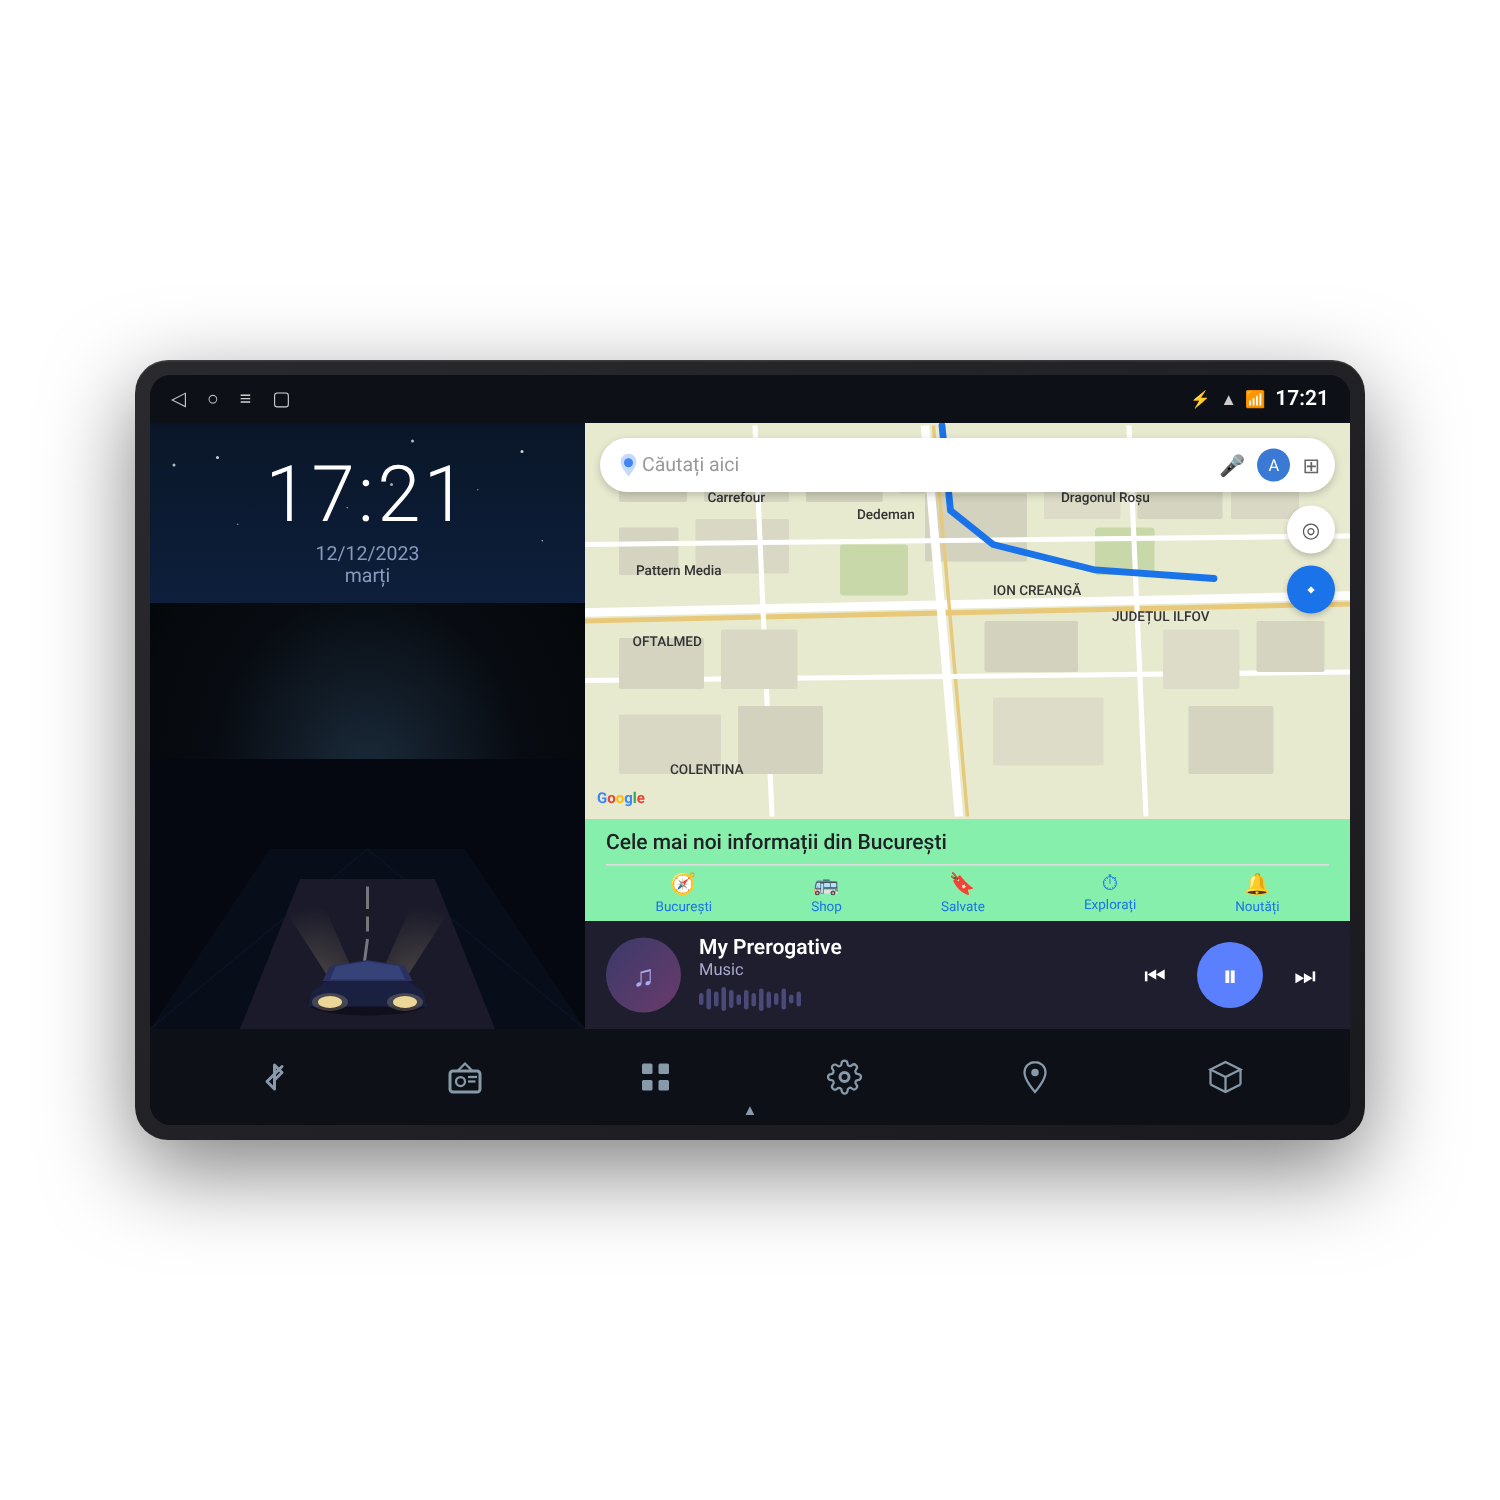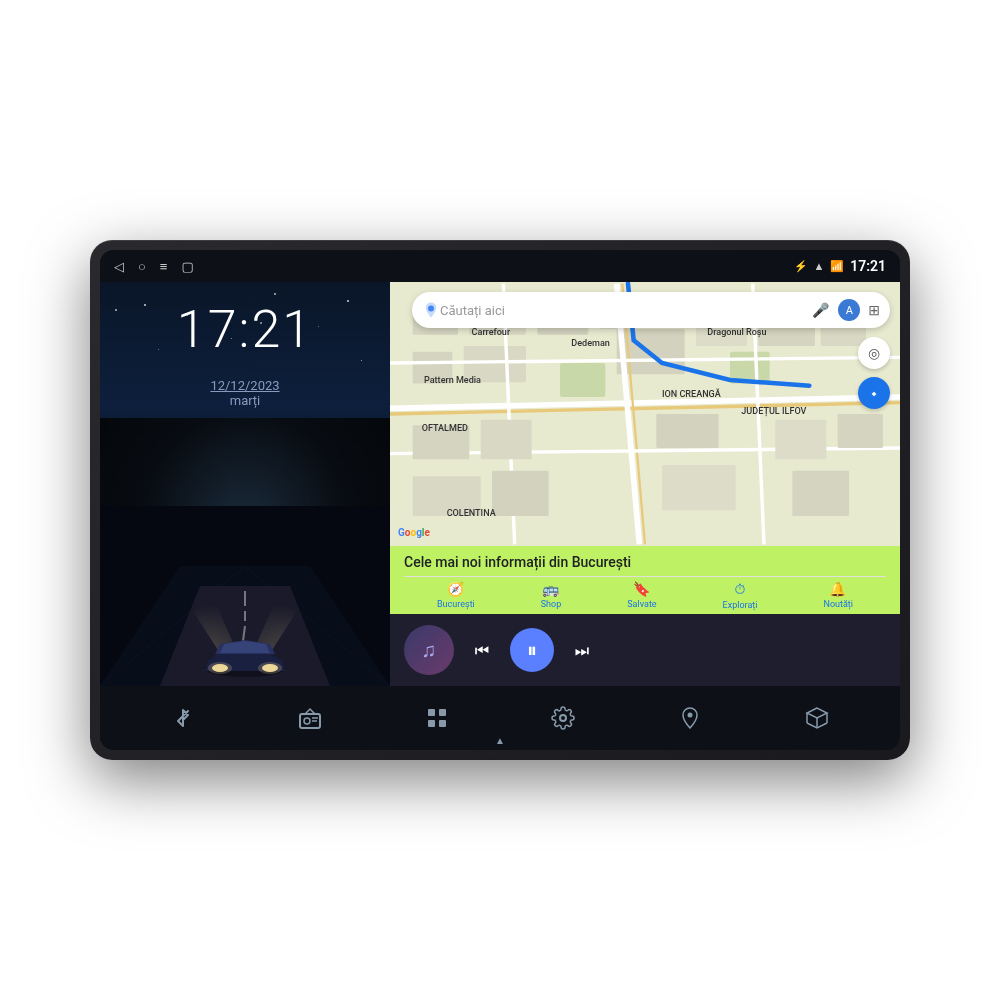--- a/index.html
+++ b/index.html
@@ -101,22 +101,21 @@
       font-size: 52px;
       font-weight: 300;
       color: #ffffff;
       letter-spacing: 2px;
       line-height: 1;
     }
 
     .clock-date {
       color: #8899bb;
       font-size: 13px;
-      margin-top: 22px;
-      text-decoration: underline;
+      margin-top: 6px;
     }
 
     .clock-day {
       color: #8899bb;
       font-size: 13px;
     }
 
     
     .stars {
       position: absolute;
@@ -167,21 +166,21 @@
       flex: 1;
       background: #e8ead0;
       position: relative;
       overflow: hidden;
     }
 
     
     .map-search {
       position: absolute;
       top: 10px;
-      left: 22px;
+      left: 10px;
       right: 10px;
       height: 36px;
       background: #fff;
       border-radius: 20px;
       display: flex;
       align-items: center;
       padding: 0 10px;
       box-shadow: 0 2px 6px rgba(0,0,0,0.2);
       z-index: 10;
     }
@@ -240,21 +239,21 @@
       position: absolute;
       bottom: 8px;
       left: 8px;
       font-size: 10px;
       color: #666;
       font-weight: 600;
     }
 
     
     .info-bar {
-      background: #bef264;
+      background: #86efac;
       padding: 8px 14px 4px 14px;
     }
 
     .info-title {
       font-size: 14px;
       font-weight: 500;
       color: #202124;
       margin-bottom: 6px;
     }
 
@@ -580,20 +579,40 @@
               <span class="info-tab-icon">🔔</span>
               <span>Noutăți</span>
             </div>
           </div>
         </div>
 
         <div class="music-player">
           <div class="music-album-art">
             <span style="color:#aaaaee;font-size:20px;">♫</span>
           </div>
+          <div class="music-info">
+            <div class="music-title">My Prerogative</div>
+            <div class="music-subtitle">Music</div>
+            <div class="music-waveform">
+              <div class="waveform-bar" style="height:8px;"></div>
+              <div class="waveform-bar" style="height:14px;"></div>
+              <div class="waveform-bar" style="height:10px;"></div>
+              <div class="waveform-bar" style="height:16px;"></div>
+              <div class="waveform-bar" style="height:12px;"></div>
+              <div class="waveform-bar" style="height:7px;"></div>
+              <div class="waveform-bar" style="height:13px;"></div>
+              <div class="waveform-bar" style="height:9px;"></div>
+              <div class="waveform-bar" style="height:15px;"></div>
+              <div class="waveform-bar" style="height:11px;"></div>
+              <div class="waveform-bar" style="height:8px;"></div>
+              <div class="waveform-bar" style="height:14px;"></div>
+              <div class="waveform-bar" style="height:6px;"></div>
+              <div class="waveform-bar" style="height:10px;"></div>
+            </div>
+          </div>
           <div class="music-controls">
             <div class="music-btn">⏮</div>
             <div class="music-btn play">⏸</div>
             <div class="music-btn">⏭</div>
           </div>
         </div>
 
       </div>
     </div>
 

